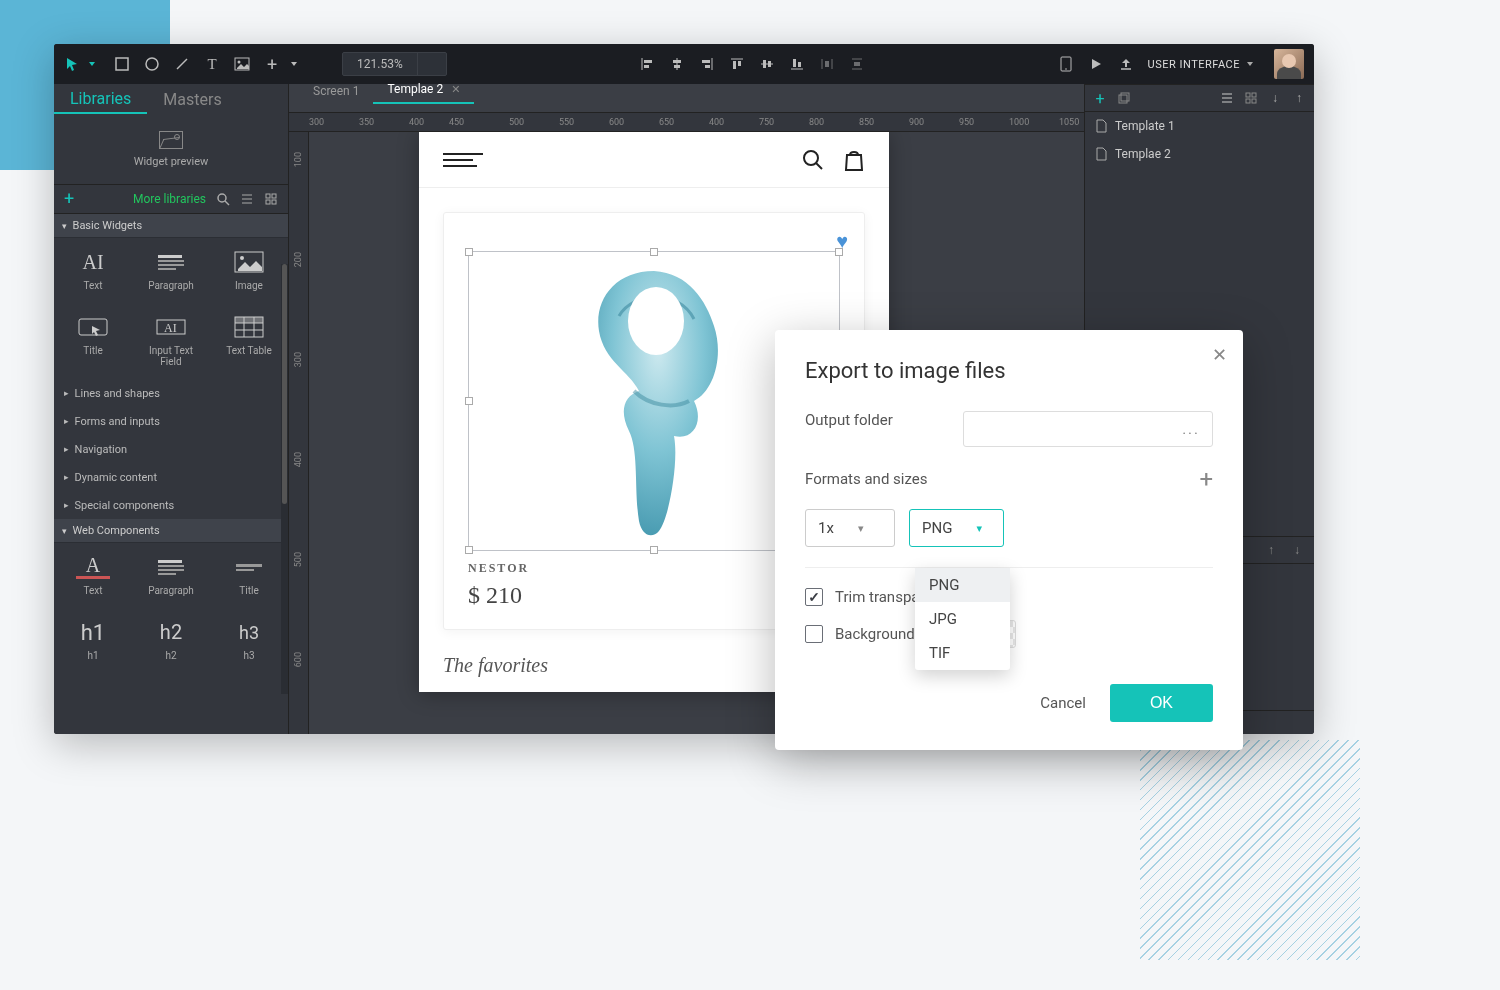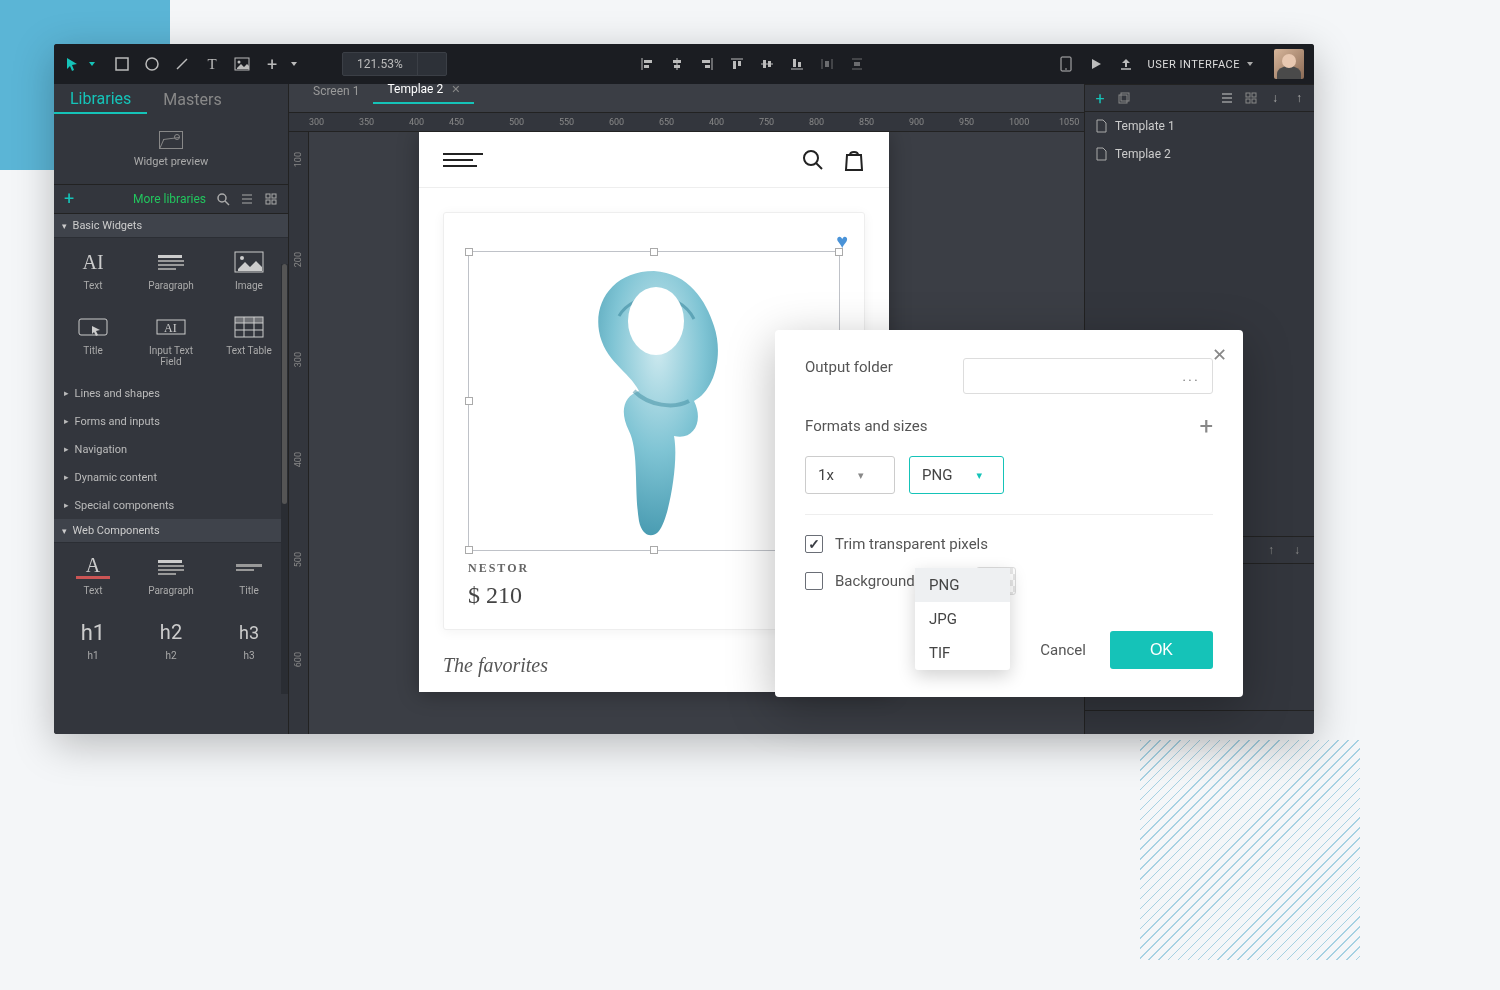--- a/index.html
+++ b/index.html
@@ -592,20 +592,21 @@
         <span class="ric">↑</span>
         <span class="ric">↓</span>
       </div>
       <div class="rp-hbar2"></div>
     </div>
   </div>
 </div>
 
 <div class="dialog">
   <span class="close">✕</span>
+  <div class="dlg-title">Export to image files</div>
 
   <div class="row">
     <span class="lbl">Output folder</span>
     <div class="of-input">
       <span style="letter-spacing:2px;">...</span>
     </div>
   </div>
 
   <div class="sect-head">
     <span>Formats and sizes</span>

